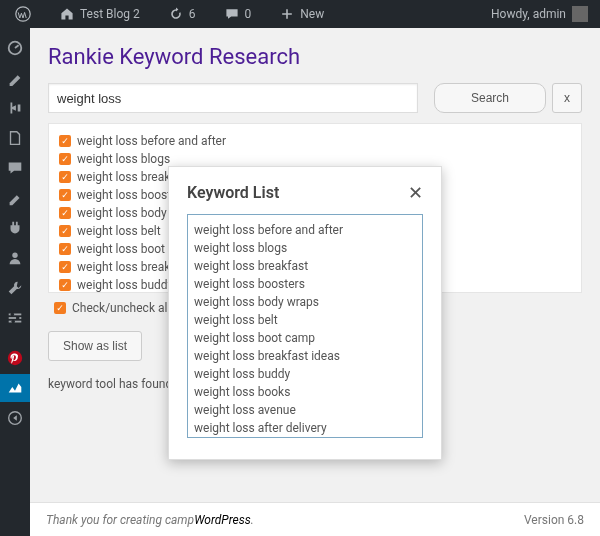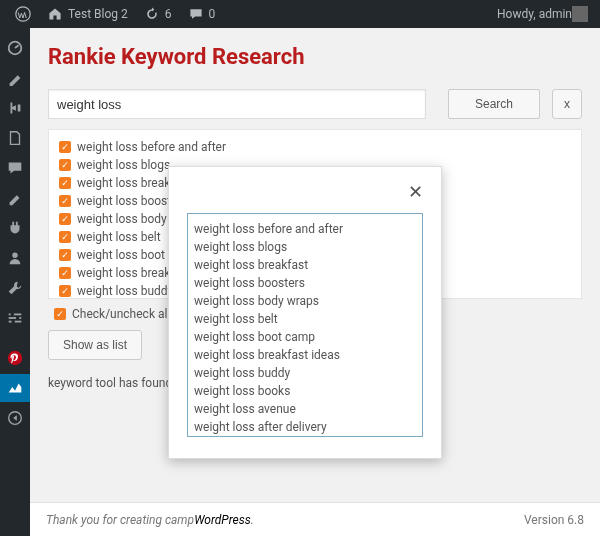--- a/index.html
+++ b/index.html
@@ -1,40 +1,40 @@
 <!DOCTYPE html>
 <html><head>
 <meta charset="utf-8">
 <style>
 *{box-sizing:border-box;margin:0;padding:0}
 body{font-family:-apple-system,BlinkMacSystemFont,"Segoe UI",Roboto,sans-serif;font-size:13px;color:#444;background:#f1f1f1;width:600px;height:536px;overflow:hidden;position:relative}
 .adminbar{height:28px;background:#23282d;color:#b4b9be;display:flex;align-items:center;padding:0 8px;font-size:12px}
-.adminbar .left{display:flex;align-items:center;gap:2px}
+.adminbar .left{display:flex;align-items:center;gap:14px}
 .adminbar .item{display:flex;align-items:center;gap:5px;padding:0 7px;height:28px;cursor:pointer;color:#b4b9be}
-.adminbar .right{margin-left:auto;display:flex;align-items:center;padding-right:4px}
+.adminbar .right{margin-left:auto;display:flex;align-items:center;gap:6px;padding-right:4px}
 .wp-ico{width:16px;height:16px;fill:#b4b9be;display:block}
 .avatar{width:16px;height:16px;background:#666}
 .sidebar{position:absolute;top:28px;left:0;width:30px;bottom:0;background:#23282d;display:flex;flex-direction:column;align-items:center;padding-top:6px;gap:2px}
 .sidebar .sitem{width:30px;height:28px;display:flex;align-items:center;justify-content:center;cursor:pointer}
 .sidebar .sitem svg{width:18px;height:18px;fill:#9ea3a8}
 .sidebar .sitem.active{background:#0073aa}
 .sidebar .sitem.active svg{fill:#fff}
 .sidebar .sitem.pin svg{fill:#bd081c}
 .main{position:absolute;top:28px;left:30px;right:0;bottom:0;padding:16px 18px 0 18px;background:#f1f1f1;overflow:hidden}
-h1{font-size:22px;font-weight:700;color:#b91c1c;margin-bottom:20px}
-.searchrow{display:flex;gap:6px;margin-bottom:10px}
+h1{font-size:22px;font-weight:400;color:#4c1d95;margin-bottom:14px}
+.searchrow{display:flex;gap:0;margin-bottom:10px}
 .searchrow input{flex:1;height:30px;border:1px solid #ddd;background:#fff;padding:0 8px;font-size:13px;color:#333;box-shadow:inset 0 1px 2px rgba(0,0,0,.07)}
 .btn{height:30px;padding:0 14px;background:#f7f7f7;border:1px solid #ccc;color:#555;font-size:12px;cursor:pointer;border-radius:3px;display:inline-flex;align-items:center;justify-content:center}
-.btn.search{border-radius:2px;margin-left:16px;width:92px}
+.btn.search{border-radius:10px;margin-left:16px;width:112px}
 .btn.x{margin-left:6px;width:30px}
 .results{background:#fff;border:1px solid #e5e5e5;padding:8px 10px;height:170px;position:relative;overflow-y:scroll}
 .kw{display:flex;align-items:center;gap:6px;padding:2px 0;color:#555;font-size:12px}
 .chk{width:12px;height:12px;background:#f47c20;border-radius:2px;display:inline-flex;align-items:center;justify-content:center;color:#fff;font-size:9px;line-height:1}
 .checkall{display:flex;align-items:center;gap:6px;margin:8px 0 8px 6px;font-size:12px;color:#555}
-.showlist{margin:1px 0 12px 0}
+.showlist{margin:8px 0 12px 0}
 .status{font-size:12px;color:#555;margin-top:4px}
 .footer{position:absolute;bottom:0;left:0;right:0;height:34px;background:#fff;border-top:1px solid #e1e1e1;display:flex;align-items:center;padding:0 16px;font-size:12px;font-style:italic;color:#777}
 .footer a{color:#000000;text-decoration:none}
 .footer .ver{margin-left:auto;font-style:normal}
 .modal{position:absolute;top:166px;left:168px;width:274px;background:#fff;border:1px solid #ddd;box-shadow:0 3px 12px rgba(0,0,0,.25);padding:16px 18px 18px 18px}
 .modal-head{display:flex;align-items:center;margin-bottom:12px}
 .modal-head h2{font-size:16px;font-weight:600;color:#444}
 .modal-head .close{margin-left:auto;cursor:pointer;font-size:18px;color:#555;line-height:1}
 .modal textarea{width:100%;height:224px;border:1px solid #7ea8c4;resize:none;font-family:inherit;font-size:12px;color:#555;padding:6px;line-height:1.5;overflow-y:scroll;outline:none}
 </style>
@@ -61,20 +61,26 @@
           <path d="M10 2v5l3-2.5z"></path>
         </svg>
         <span>6</span>
       </div>
     <div class="item">
         <svg class="wp-ico" viewBox="0 0 20 20">
           <path d="M3 4h14v9H9l-4 3v-3H3z"></path>
         </svg>
         <span>0</span>
       </div>
+    <div class="item">
+        <svg class="wp-ico" viewBox="0 0 20 20">
+          <path d="M9 4h2v5h5v2h-5v5H9v-5H4V9h5z"></path>
+        </svg>
+        <span>New</span>
+      </div>
   </div>
   <div class="right">
     <span>Howdy, admin</span>
     <div class="avatar"></div>
   </div>
 </div>
 
 <div class="sidebar">
   <div class="sitem">
       <svg viewBox="0 0 20 20">
@@ -209,20 +215,21 @@
   <div class="footer">
     <span>Thank you for creating camp </span>
       <a href="#">WordPress</a>
       <span>.</span>
     <span class="ver">Version 6.8</span>
   </div>
 </div>
 
 <div class="modal">
   <div class="modal-head">
+    <h2>Keyword List</h2>
     <span class="close">✕</span>
   </div>
   <textarea style="">weight loss before and after
 weight loss blogs
 weight loss breakfast
 weight loss boosters
 weight loss body wraps
 weight loss belt
 weight loss boot camp
 weight loss breakfast ideas

